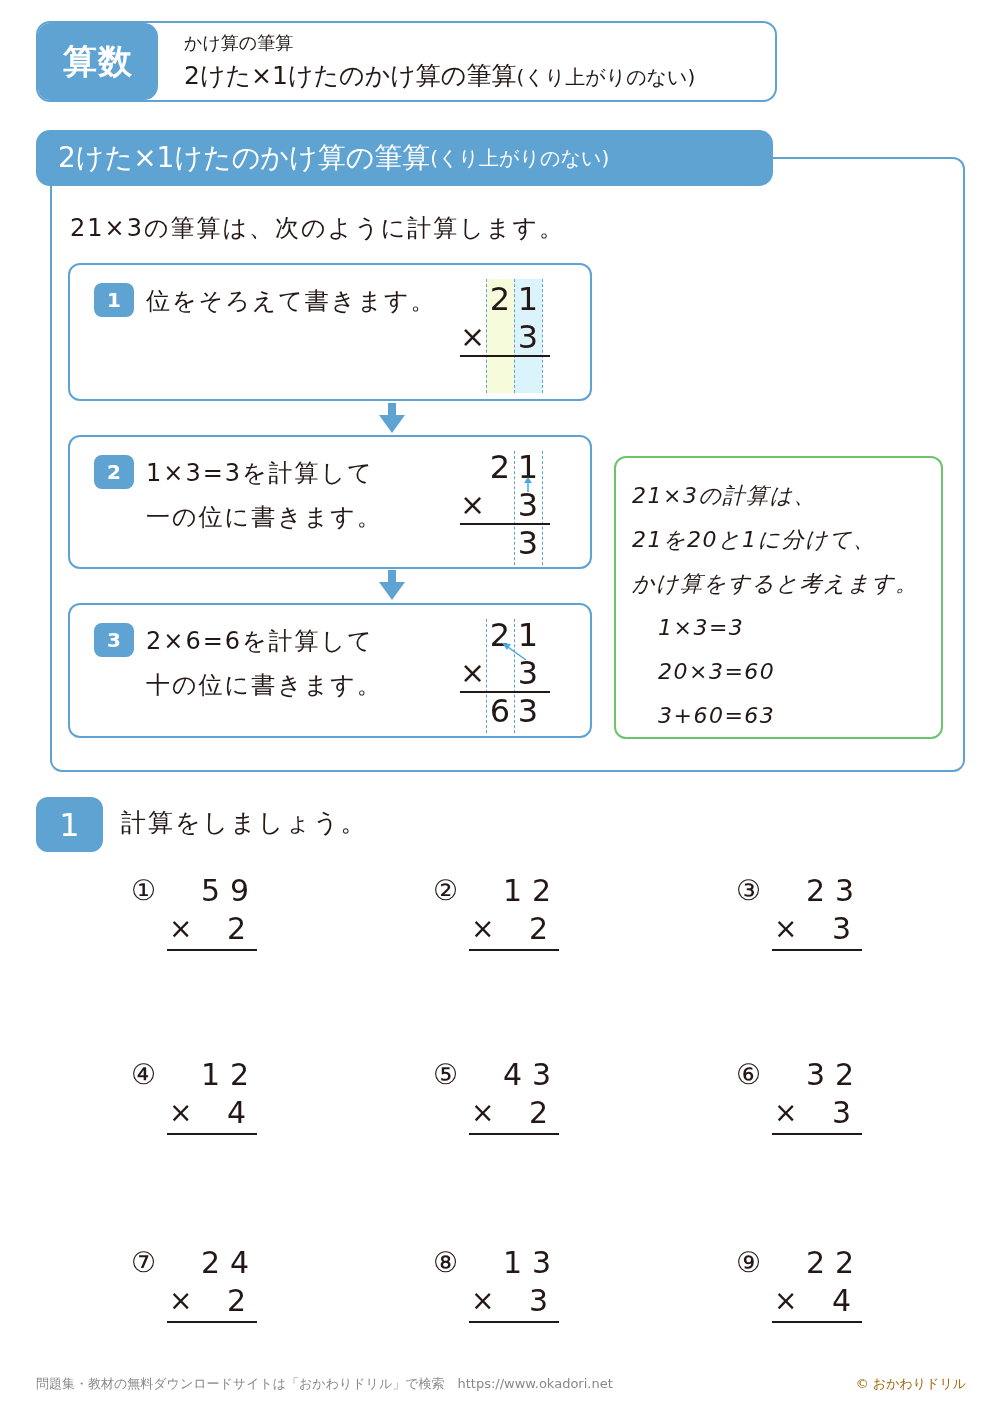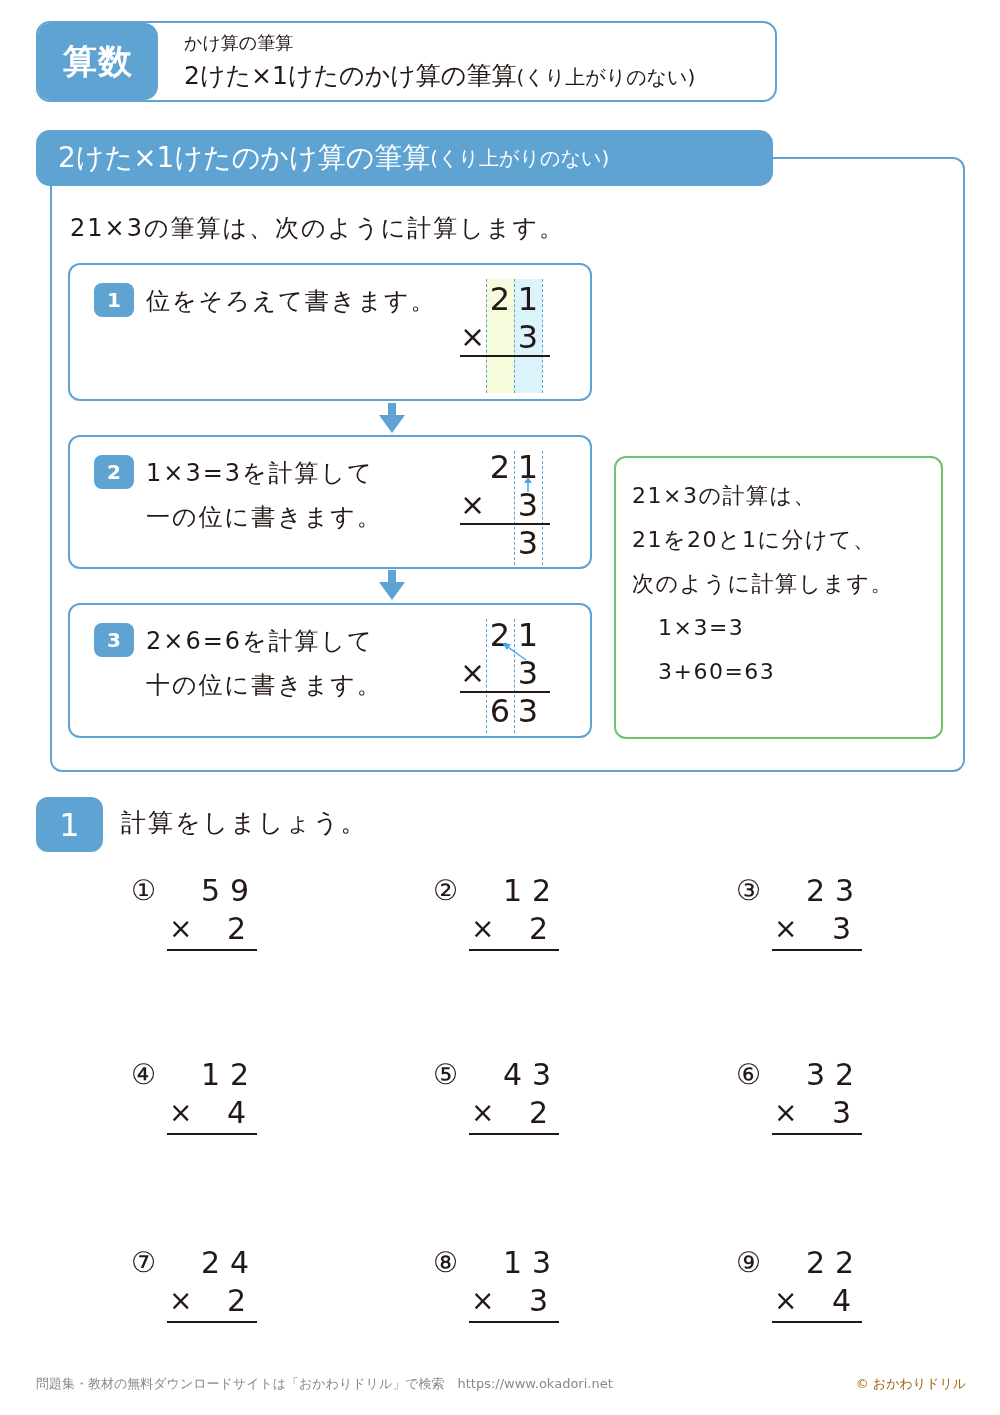--- a/index.html
+++ b/index.html
@@ -28,21 +28,21 @@
   .digit { position: absolute; font-size: 32px; width: 28px; text-align: center; line-height: 36px; }
   .times { position: absolute; font-size: 30px; line-height: 36px; }
   .rule { position: absolute; left: 0; width: 90px; height: 2px; background: #231815; }
 
   .arrow { position: absolute; left: 379px; width: 26px; }
   .arrow .stem { position: absolute; left: 9px; top: 0; width: 8px; height: 14px; background: #5fa3d3; }
   .arrow .head { position: absolute; left: 0; top: 12px; width: 0; height: 0; border-left: 13px solid transparent; border-right: 13px solid transparent; border-top: 18px solid #5fa3d3; }
 
   
   .note { position: absolute; left: 614px; top: 456px; width: 329px; height: 283px; border: 2px solid #6cc46c; border-radius: 12px; padding: 16px 0 0 16px; }
-  .note div { font-size: 22px; line-height: 44px; letter-spacing: 1.5px; white-space: nowrap; }
+  .note div { font-size: 22px; line-height: 44px; letter-spacing: 1.5px; white-space: nowrap; font-style: italic; }
   .note .indent { padding-left: 26px; }
 
   
   .ex-badge { position: absolute; left: 36px; top: 797px; width: 67px; height: 55px; background: #5fa3d3; color: #fff; border-radius: 12px; font-size: 32px; display: flex; align-items: center; justify-content: center; }
   .ex-title { position: absolute; left: 121px; top: 806px; font-size: 25px; letter-spacing: 2px; }
 
   .problem { position: absolute; width: 140px; height: 90px; }
   .problem .num { position: absolute; left: 0; top: 0; font-size: 28px; line-height: 36px; }
   .problem .top { position: absolute; left: 70px; top: 0; font-size: 30px; line-height: 36px; letter-spacing: 10px; }
   .problem .x { position: absolute; left: 38px; top: 38px; font-size: 28px; line-height: 36px; }
@@ -133,22 +133,23 @@
     <div class="digit" style="left:54px;top:50px;">3</div>
     <div class="rule" style="top:86px;"></div>
     <div class="digit" style="left:26px;top:88px;">6</div>
     <div class="digit" style="left:54px;top:88px;">3</div>
   </div>
 </div>
 
 <div class="note">
   <div>21×3の計算は、</div>
   <div>21を20と1に分けて、</div>
-  <div>次のように計算します。</div>
+  <div>かけ算をすると考えます。</div>
   <div class="indent">1×3=3</div>
+  <div class="indent">20×3=60</div>
   <div class="indent">3+60=63</div>
 </div>
 
 <div class="ex-badge">1</div>
 <div class="ex-title">計算をしましょう。</div>
 
 <div class="problem" style="left:131px;top:873px;">
   <div class="num">①</div>
   <div class="top">59</div>
   <div class="x">×</div>

